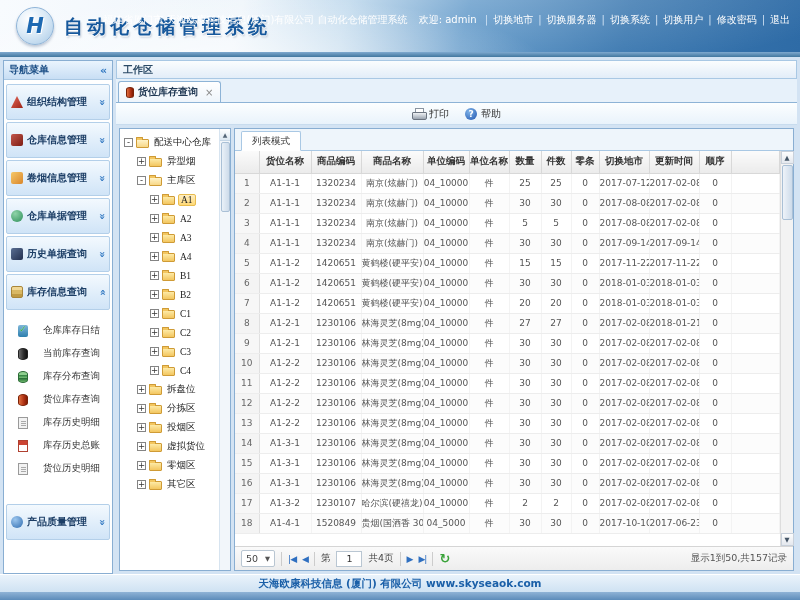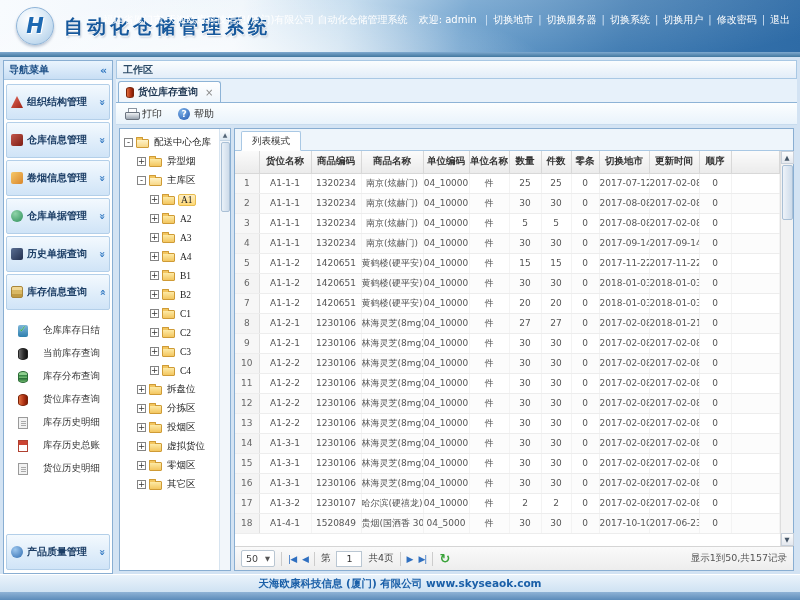--- a/index.html
+++ b/index.html
@@ -31,21 +31,21 @@
 
   
   .sidebar { width:110px; background:#fff; border:1px solid #89aed2; display:flex; flex-direction:column; }
   .sb-head { height:19px; background:linear-gradient(#eaf4fd,#c8def4); border-bottom:1px solid #a9c8e4;
     color:#1c4f86; font-size:10px; font-weight:bold; display:flex; align-items:center; justify-content:space-between; padding:0 5px; }
   .sb-collapse { color:#2f76c0; cursor:pointer; font-size:11px; }
   .sb-menu { flex:1; padding:2px; overflow:hidden; }
   .sb-item { height:36px; margin:2px 0; background:linear-gradient(#f3f9fe,#d0e4f7);
     border:1px solid #b3cfe9; border-radius:2px; display:flex; align-items:center; gap:4px;
     padding:0 4px; font-size:10px; color:#1c3e66; font-weight:bold; cursor:pointer; }
-  .sb-item.gap { margin-top:34px;justify-content:space-between; }
+  .sb-item.gap { margin-top:4px;justify-content:space-between; }
   .sb-item .lbl { flex:1; overflow:hidden; white-space:nowrap; }
   .chev { color:#2f76c0; font-weight:bold; font-size:10px; transform:rotate(90deg); }
   .chev.up { transform:rotate(-90deg); }
   .sb-sub { padding:7px 0 20px 0; }
   .sb-subitem { height:23px; display:flex; align-items:center; gap:15px; padding-left:12px;
     font-size:9.5px; color:#333; cursor:pointer; white-space:nowrap; }
 
   
   .gicon { width:12px; height:12px; border-radius:2px; display:inline-block; flex:none; }
   .org-chart-icon      { background:linear-gradient(135deg,#e66a5a,#9c2318); clip-path:polygon(50% 0,100% 100%,0 100%); border-radius:0; }
@@ -73,21 +73,21 @@
   .workspace { flex:1; display:flex; flex-direction:column; min-width:0; }
   .ws-title { height:19px; background:linear-gradient(#fbfdfe,#e2edf8); border:1px solid #a9c8e4;
     font-size:10px; font-weight:bold; color:#2b4a66; display:flex; align-items:center; padding:0 6px; }
   .tabstrip { height:24px; background:#e7f1fa; border-bottom:1px solid #8db3d6; display:flex; align-items:flex-end; padding-left:2px; }
   .tab { height:21px; background:linear-gradient(#ffffff,#eef5fb); border:1px solid #8db3d6; border-bottom:none;
     border-radius:3px 3px 0 0; display:flex; align-items:center; gap:4px; padding:0 7px;
     font-size:10px; font-weight:bold; color:#223a55; cursor:pointer; }
   .tab-cyl { width:8px; height:11px; background:linear-gradient(90deg,#e0703f,#b03214 60%,#801c04); border-radius:4px/2.5px; border:1px solid #7a2208; }
   .tab-close { color:#8a8a8a; font-size:10px; margin-left:3px; cursor:pointer; font-weight:normal; }
   .toolbar { height:22px; background:linear-gradient(#fcfeff,#e9f3fb); border-bottom:1px solid #c8dcee;
-    display:flex; align-items:center; gap:16px; padding:0 9px; font-size:10px; color:#333; }
+    display:flex; align-items:center; gap:16px; padding:0 9px; font-size:10px; color:#333;justify-content:center; }
   .tb-btn { display:flex; align-items:center; gap:4px; cursor:pointer; }
   .ic-print { width:13px; height:11px; position:relative; display:inline-block; }
   .ic-print::before { content:""; position:absolute; left:3px; top:0; width:7px; height:6px; background:#fff; border:1px solid #8a94a0; }
   .ic-print::after { content:""; position:absolute; left:0; top:4px; width:13px; height:6px; border-radius:1px 1px 2px 2px;
     background:linear-gradient(#eef1f4,#9aa4b0); border:1px solid #6b7480; }
   .ic-help { width:12px; height:12px; border-radius:50%; background:radial-gradient(circle at 35% 30%,#7fb3e8,#2257b0);
     color:#fff; font-size:9px; font-weight:bold; text-align:center; line-height:12px; display:inline-block; }
 
   
   .content { flex:1; display:flex; padding:3px; gap:3px; background:#d3e3f3; min-height:0; }

